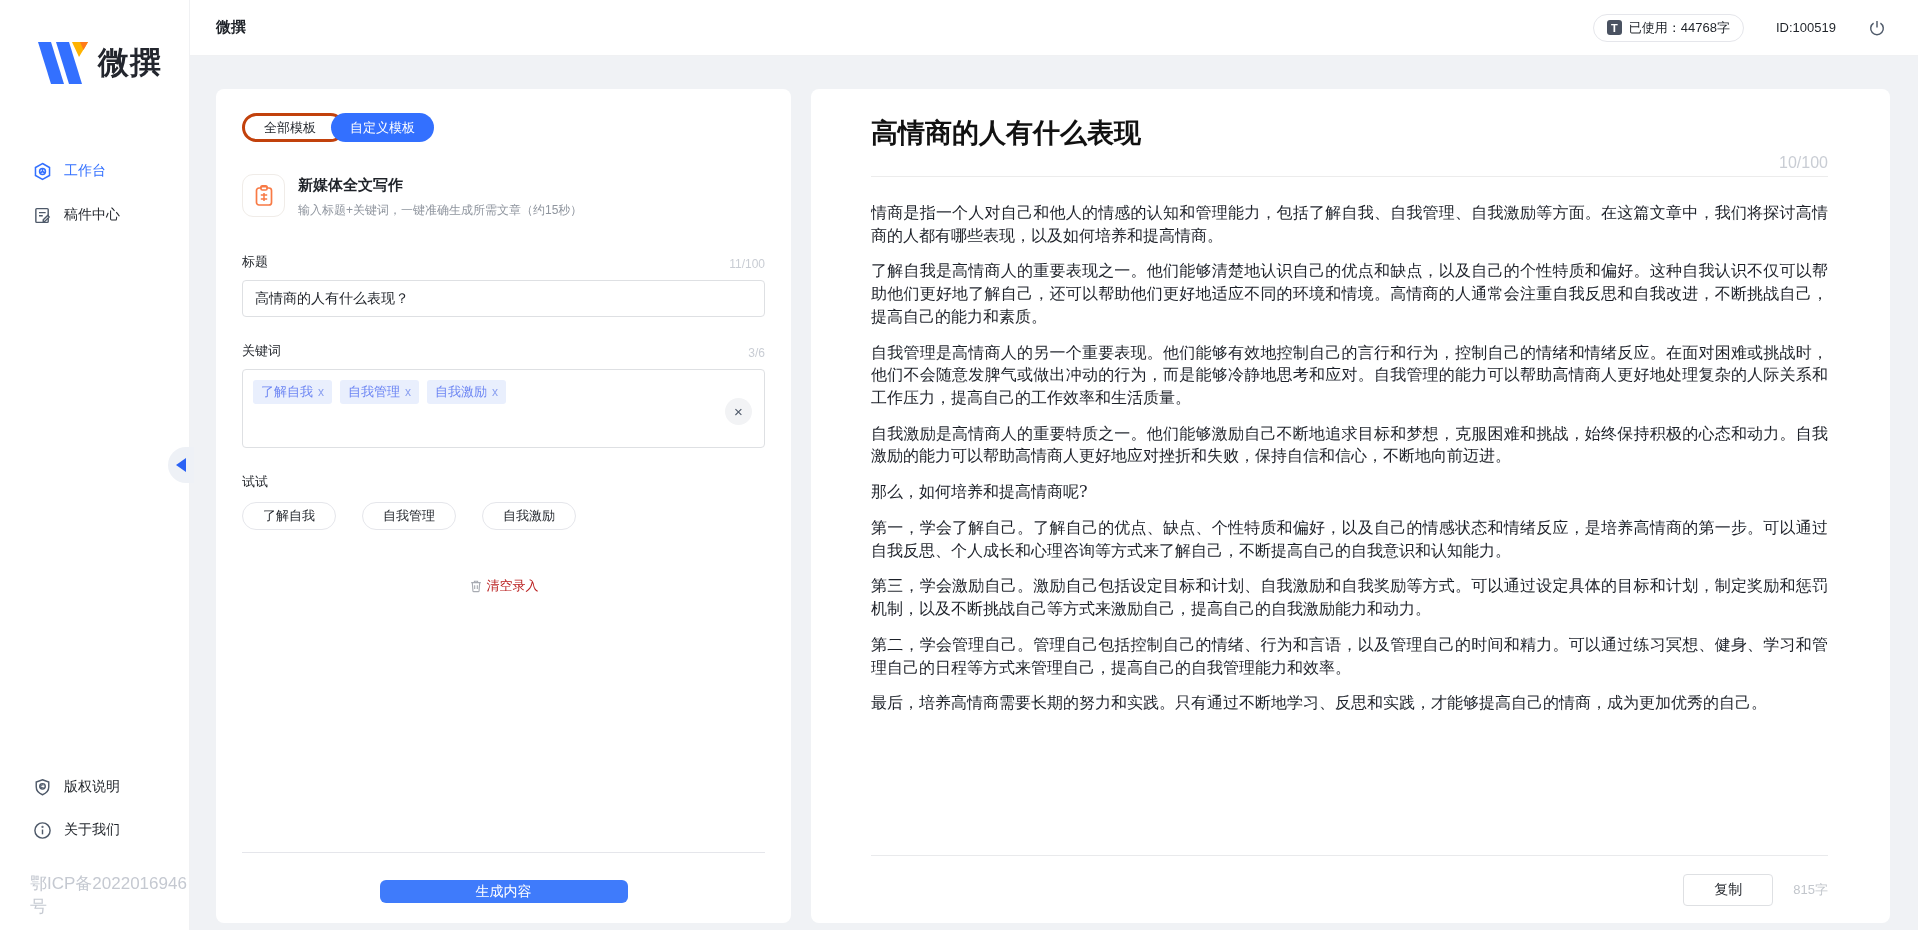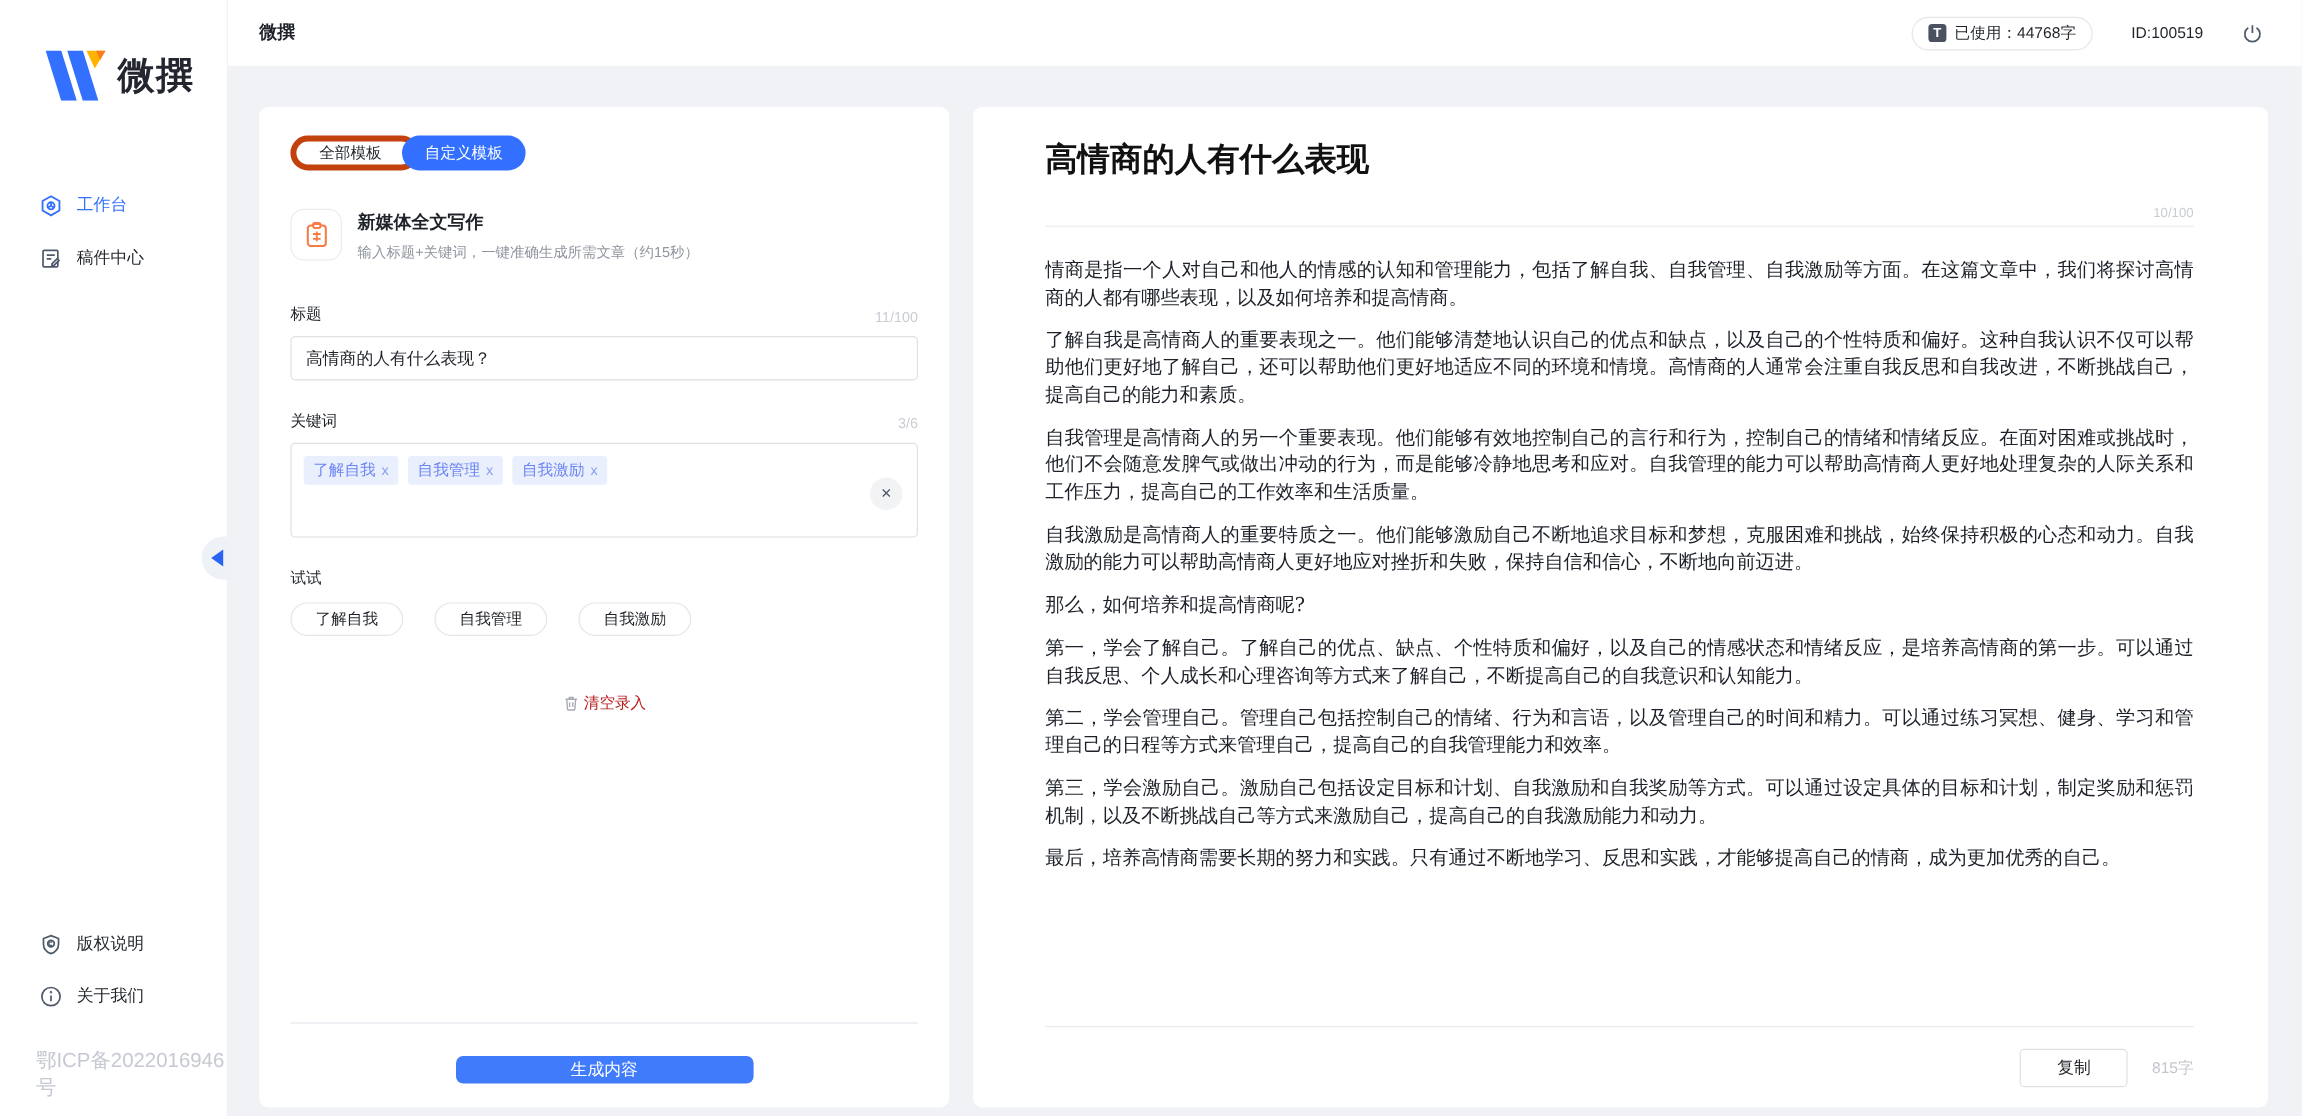--- a/index.html
+++ b/index.html
@@ -31,21 +31,21 @@
   .usage-text { font-size:13px; color:#1f2329; }
   .uid { font-size:13px; color:#1f2329; }
 
   .content { flex:1; display:flex; gap:20px; padding:33px 28px 7px 26px; min-height:0; }
   .card { background:#fff; border-radius:8px; }
 
   
   .panel-left { width:575px; padding:24px 26px 20px; display:flex; flex-direction:column; }
   .tabs { display:flex; align-items:center; }
   .tab { height:29px; display:flex; align-items:center; font-size:13px; border-radius:15px; cursor:pointer; }
-  .tab.plain { border:5px solid #c2410c; color:#1f2329; background:#fff; padding:0 26px 0 19px; }
+  .tab.plain { border:3px solid #c2410c; color:#1f2329; background:#fff; padding:0 26px 0 19px; }
   .tab.active { background:#3370ff; color:#fff; padding:0 19px; margin-left:-14px; }
   .tmpl-row { display:flex; gap:13px; margin-top:32px; align-items:flex-start; }
   .tmpl-icon-box { width:43px; height:43px; border:1px solid #f0ece8; border-radius:11px; display:flex; align-items:center; justify-content:center; background:#fff; }
   .tmpl-title { font-size:15px; font-weight:bold; color:#1f2329; margin-top:2px; }
   .tmpl-sub { font-size:12px; color:#8f959e; margin-top:7px; }
   .field-row { display:flex; justify-content:space-between; align-items:flex-end; }
   .field-label { font-size:13px; color:#1f2329; }
   .field-counter { font-size:12px; color:#c9cdd4; }
   .mt-title { margin-top:34px; }
   .mt-kw { margin-top:25px; }
@@ -59,21 +59,21 @@
   .try-row { display:flex; gap:26px; margin-top:11px; }
   .try-pill { height:28px; padding:0 20px; border:1px solid #e5e6eb; border-radius:15px; background:#fff; font-size:13px; color:#1f2329; display:flex; align-items:center; cursor:pointer; }
   .clear-row { margin-top:47px; display:flex; justify-content:center; align-items:center; gap:4px; color:#b91c1c; font-size:13px; cursor:pointer; }
   .panel-left-footer { margin-top:auto; border-top:1px solid #e5e6eb; padding-top:27px; display:flex; justify-content:center; }
   .gen-btn { width:248px; height:23px; background:#3f7bfb; border:none; border-radius:6px; color:#fff; font-size:14px; cursor:pointer; font-family:inherit; }
 
   
   .panel-right { flex:1; padding:26px 62px 0 60px; display:flex; flex-direction:column; min-width:0; }
   .article-head { border-bottom:1px solid #ececec; padding-bottom:4px; }
   .article-title { font-family:"DejaVu Serif","Liberation Serif",serif; font-size:27px; font-weight:bold; color:#111; }
-  .article-counter { text-align:right; font-size:11px; color:#c9cdd4; margin-top:21px; }
+  .article-counter { text-align:right; font-size:16px; color:#c9cdd4; margin-top:3px; }
   .article-body { flex:1; padding-top:25px; overflow:hidden; }
   .article-body p { font-family:"DejaVu Serif","Liberation Serif",serif; font-size:16px; line-height:1.42; color:#1d2129; text-align:justify; margin-bottom:13px; }
   .article-footer { border-top:1px solid #e9eaec; height:68px; display:flex; align-items:center; justify-content:flex-end; gap:20px; }
   .copy-btn { width:90px; height:32px; background:#fff; border:1px solid #dee0e3; border-radius:4px; font-size:14px; color:#1f2329; cursor:pointer; font-family:inherit; }
   .word-count { font-size:13px; color:#c2c6cc; }
 
   svg { display:block; }
 </style>
 </head>
 <body>
@@ -256,23 +256,23 @@
             <p>了解自我是高情商人的重要表现之一。他们能够清楚地认识自己的优点和缺点，以及自己的个性特质和偏好。这种自我认识不仅可以帮助他们更好地了解自己，还可以帮助他们更好地适应不同的环境和情境。高情商的人通常会注重自我反思和自我改进，不断挑战自己，提高自己的能力和素质。</p>
 
             <p>自我管理是高情商人的另一个重要表现。他们能够有效地控制自己的言行和行为，控制自己的情绪和情绪反应。在面对困难或挑战时，他们不会随意发脾气或做出冲动的行为，而是能够冷静地思考和应对。自我管理的能力可以帮助高情商人更好地处理复杂的人际关系和工作压力，提高自己的工作效率和生活质量。</p>
 
             <p>自我激励是高情商人的重要特质之一。他们能够激励自己不断地追求目标和梦想，克服困难和挑战，始终保持积极的心态和动力。自我激励的能力可以帮助高情商人更好地应对挫折和失败，保持自信和信心，不断地向前迈进。</p>
 
             <p>那么，如何培养和提高情商呢?</p>
 
             <p>第一，学会了解自己。了解自己的优点、缺点、个性特质和偏好，以及自己的情感状态和情绪反应，是培养高情商的第一步。可以通过自我反思、个人成长和心理咨询等方式来了解自己，不断提高自己的自我意识和认知能力。</p>
 
+            <p>第三，学会激励自己。激励自己包括设定目标和计划、自我激励和自我奖励等方式。可以通过设定具体的目标和计划，制定奖励和惩罚机制，以及不断挑战自己等方式来激励自己，提高自己的自我激励能力和动力。</p>
+
             <p>第二，学会管理自己。管理自己包括控制自己的情绪、行为和言语，以及管理自己的时间和精力。可以通过练习冥想、健身、学习和管理自己的日程等方式来管理自己，提高自己的自我管理能力和效率。</p>
-
-            <p>第三，学会激励自己。激励自己包括设定目标和计划、自我激励和自我奖励等方式。可以通过设定具体的目标和计划，制定奖励和惩罚机制，以及不断挑战自己等方式来激励自己，提高自己的自我激励能力和动力。</p>
 
             <p>最后，培养高情商需要长期的努力和实践。只有通过不断地学习、反思和实践，才能够提高自己的情商，成为更加优秀的自己。</p>
           </div>
         <div class="article-footer">
           <button class="copy-btn">复制</button>
           <span class="word-count">815字</span>
         </div>
       </section>
 
     </div>

